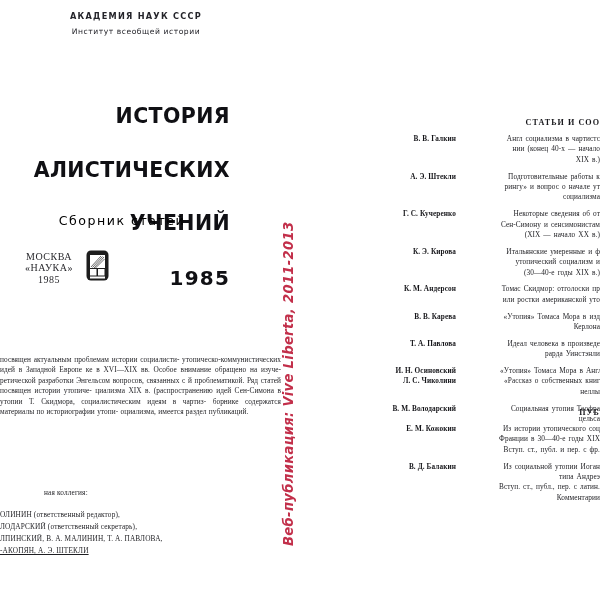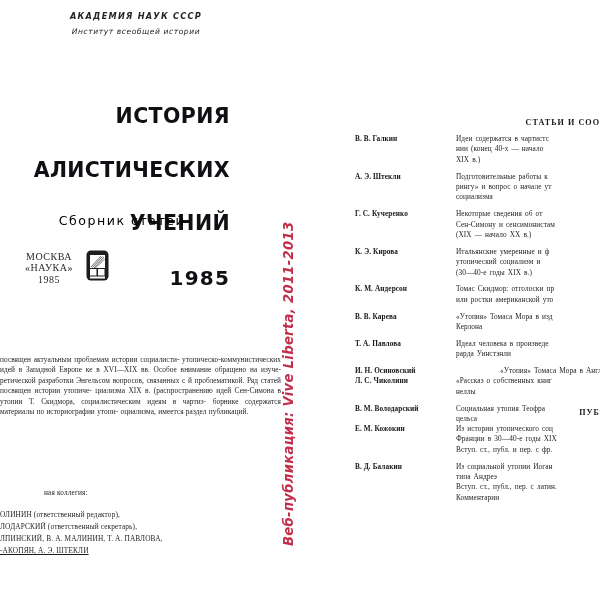--- a/index.html
+++ b/index.html
@@ -27,21 +27,20 @@
     height: 600px;
   }
 
   .imprint-head {
     position: absolute;
     left: 0;
     width: 272px;
     text-align: center;
     font-family: "DejaVu Sans", "Liberation Sans", sans-serif;
     color: #24242a;
-    font-style: italic;
   }
   #academy-line {
     top: 11px;
     font-size: 8.2px;
     letter-spacing: 1.25px;
     font-weight: 600;
   }
   #institute-line {
     top: 27px;
     font-size: 7.6px;
@@ -163,20 +162,21 @@
   #toc {
     position: absolute;
     top: 134px;
     left: 0;
     width: 245px;
   }
   .toc-entry {
     display: flex;
     align-items: flex-start;
     margin-bottom: 6.4px;
+    text-align: right;
   }
   .toc-entry.tight { margin-bottom: 0; gap: 44px; }
   .toc-author {
     width: 101px;
     flex: 0 0 101px;
     font-size: 7.25px;
     line-height: 10.4px;
     font-weight: 700;
     color: #16161a;
     letter-spacing: 0.1px;
@@ -276,21 +276,21 @@
   </div>
 
   <div id="right-page">
 
     <div class="section-head" id="toc-head-articles">СТАТЬИ И СОО</div>
 
     <div id="toc">
         <div class="toc-entry">
           <div class="toc-author">В. В. Галкин</div>
           <div class="toc-title">
-            <span class="ln">Идеи содержатся в чартистс</span>
+            <span class="ln">Англ социализма в чартистс</span>
             <span class="ln">нии (конец 40-х — начало</span>
             <span class="ln">XIX в.)</span>
           </div>
         </div>
         <div class="toc-entry">
           <div class="toc-author">А. Э. Штекли</div>
           <div class="toc-title">
             <span class="ln">Подготовительные работы к</span>
             <span class="ln">рингу» и вопрос о начале ут</span>
             <span class="ln">социализма</span>

